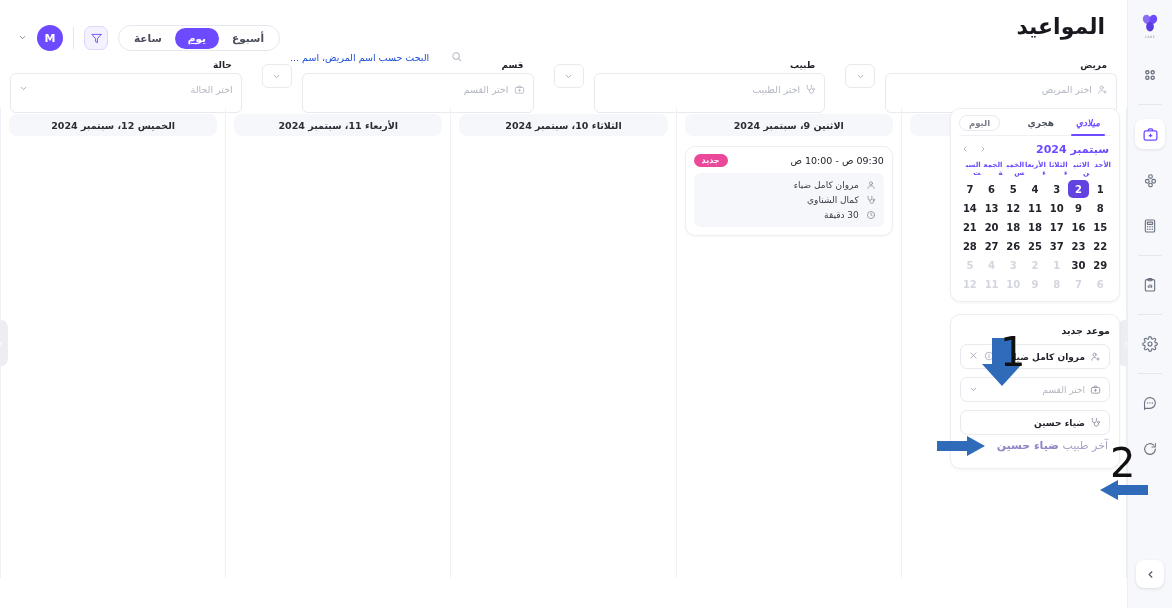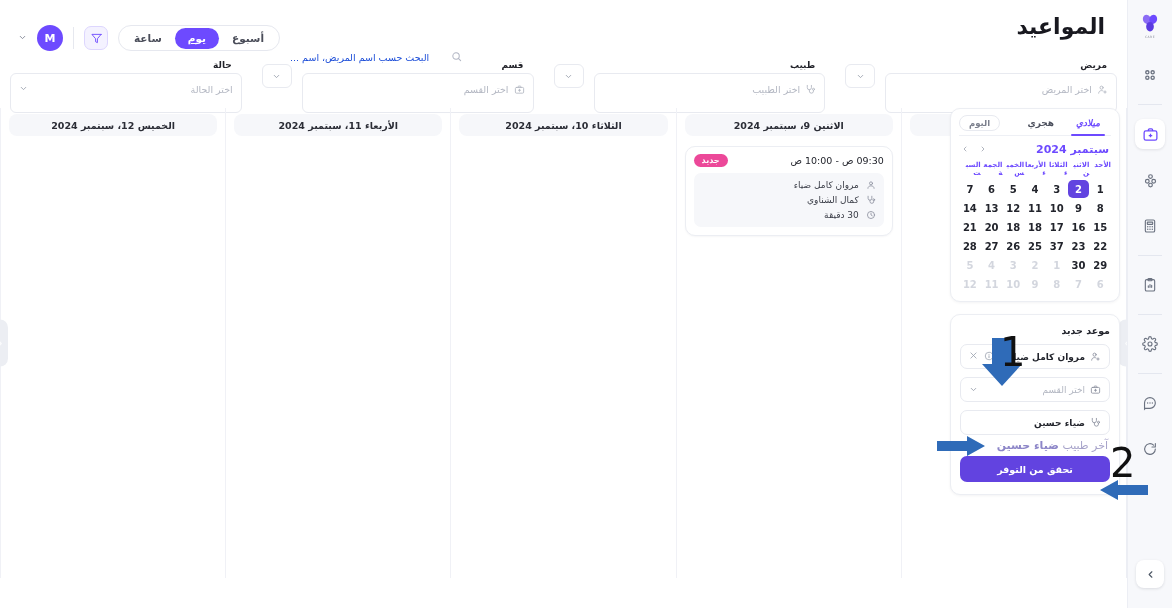--- a/index.html
+++ b/index.html
@@ -675,21 +675,20 @@
           </svg>
       </span>
       <span class="na-text">ضياء حسين</span>
     </div>
 
     <div id="na-hint">
       <span>آخر طبيب</span>
       <b>ضياء حسين</b>
     </div>
 
-    <button id="na-submit">تحقق من التوفر</button>
   </div>
 </div>
 
 <div class="anno" style="left:980px; top:336px;">
   <svg class="anno-arrow" width="44" height="52" viewBox="0 0 44 52">
     <path d="M12 2 h20 v26 h10 L22 50 L2 28 h10 z" fill="#2f6bb8"></path>
   </svg>
 </div>
 <div class="anno anno-num" style="left:1000px; top:332px;">1</div>
 

